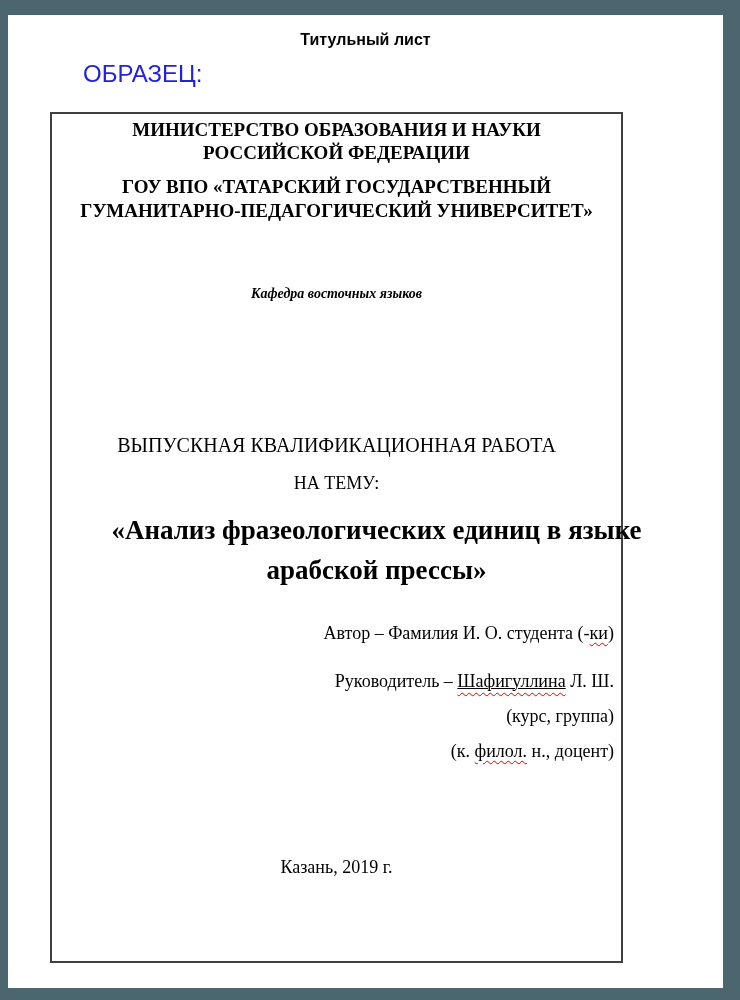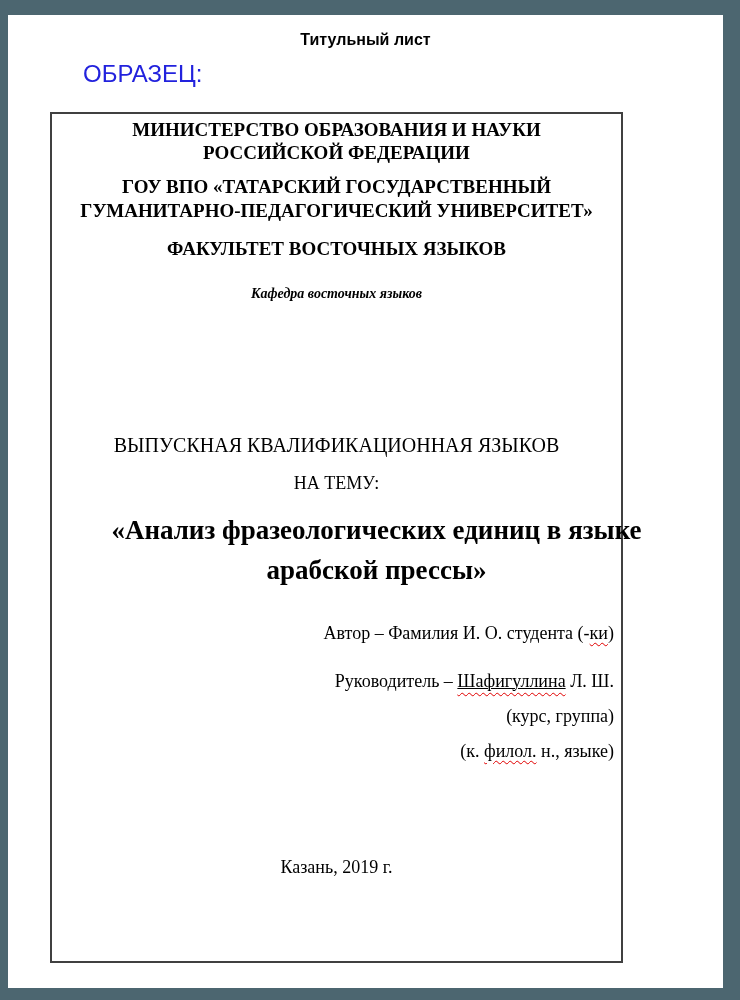--- a/index.html
+++ b/index.html
@@ -99,38 +99,37 @@
     <div class="sample-label">ОБРАЗЕЦ:</div>
 
     <div class="frame">
 
       <div class="block ministry">МИНИСТЕРСТВО ОБРАЗОВАНИЯ И НАУКИ
 РОССИЙСКОЙ ФЕДЕРАЦИИ</div>
 
       <div class="block university">ГОУ ВПО «ТАТАРСКИЙ ГОСУДАРСТВЕННЫЙ
 ГУМАНИТАРНО-ПЕДАГОГИЧЕСКИЙ УНИВЕРСИТЕТ»</div>
 
-      <div class="block faculty">ФАКУЛЬТЕТ ВОСТОЧНЫХ ЯЗЫКОВ</div>
 
       <div class="block department">Кафедра восточных языков</div>
 
-      <div class="block work-type">ВЫПУСКНАЯ КВАЛИФИКАЦИОННАЯ ЯЗЫКОВ</div>
+      <div class="block work-type">ВЫПУСКНАЯ КВАЛИФИКАЦИОННАЯ РАБОТА</div>
 
       <div class="block topic-label">НА ТЕМУ:</div>
 
       <div class="block topic-title">«Анализ фразеологических единиц в языке
 арабской прессы»</div>
 
       <div class="credits">
         <span class="line"><span>Автор – Фамилия И. О. студента (-</span><span class="spell-wavy">ки</span><span>)</span></span>
 
         <span class="line supervisor-line"><span>Руководитель – </span><span class="name-underline"><span class="spell-wavy">Шафигуллина</span></span><span> Л. Ш.</span></span>
 
         <span class="line"><span>(курс, группа)</span></span>
 
-        <span class="line"><span>(к. </span><span class="spell-wavy">филол.</span><span> н., языке)</span></span>
+        <span class="line"><span>(к. </span><span class="spell-wavy">филол.</span><span> н., доцент)</span></span>
       </div>
 
       <div class="block city-year">Казань, 2019 г.</div>
 
     </div>
   </div>
 </div>
 
 </body></html>

